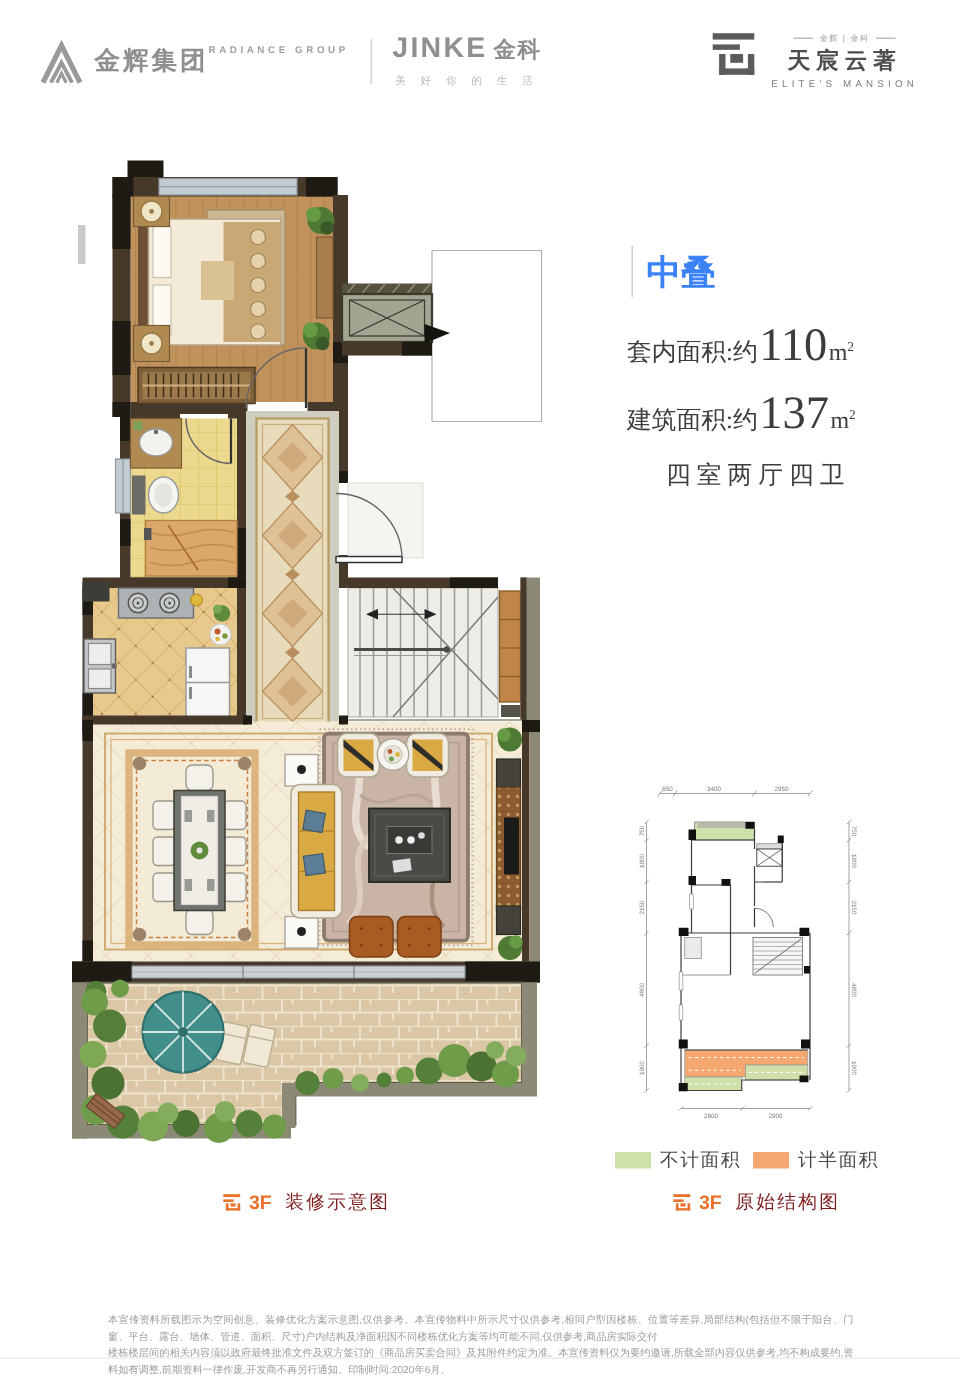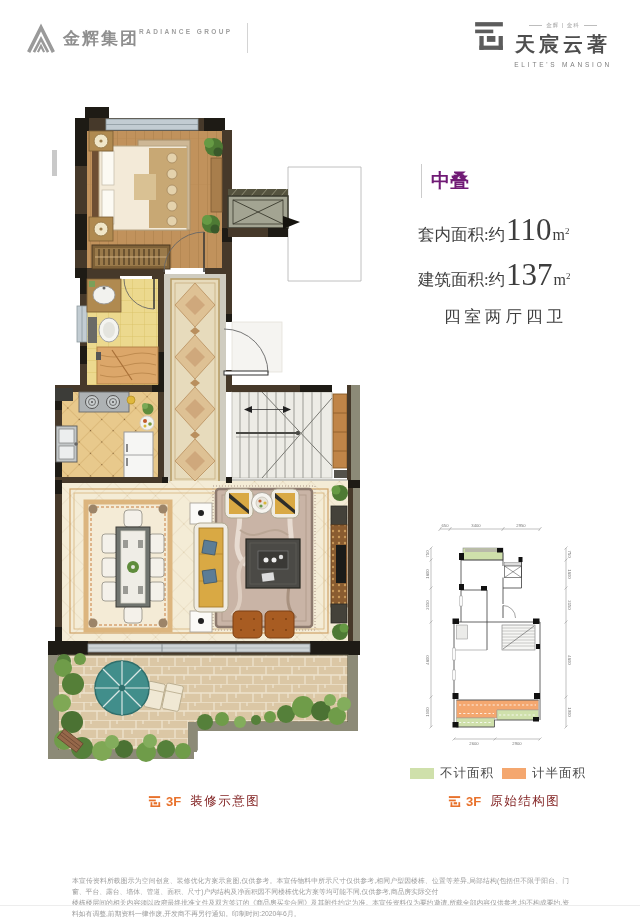--- a/index.html
+++ b/index.html
@@ -14,29 +14,29 @@
   .hdr-div{width:1px;height:30px;background:#d4d4d4;margin:0 14px;}
   .jinke-col{display:flex;flex-direction:column;align-items:center;}
   .jinke-row{display:flex;align-items:baseline;gap:4px;}
   .jinke-brand{font-size:19px;font-weight:bold;color:#8f8f8f;letter-spacing:1.5px;}
   .jinke-cn{font-size:15px;font-weight:bold;color:#8f8f8f;letter-spacing:1px;}
   .jinke-tagline{font-size:7px;color:#b8b8b8;letter-spacing:4px;margin-top:5px;}
   .hdr-right{position:absolute;right:28px;top:22px;display:flex;align-items:flex-start;gap:9px;}
   .mansion-col{display:flex;flex-direction:column;align-items:center;}
   .mansion-small{font-size:5.5px;color:#9a9a9a;letter-spacing:1px;display:flex;align-items:center;gap:4px;}
   .mini-line{width:13px;height:1px;background:#bdbdbd;}
-  .mansion-cn{font-size:20px;color:#4e4e4e;font-weight:bold;letter-spacing:4px;margin-top:2px;
+  .mansion-cn{font-size:15px;color:#4e4e4e;font-weight:bold;letter-spacing:4px;margin-top:2px;
               font-family:"Liberation Serif",serif;}
   .mansion-en{font-size:6.5px;color:#7d7d7d;letter-spacing:2.8px;margin-top:3px;}
   
   .info{position:absolute;left:418px;top:164px;width:204px;}
   .title-row{display:flex;align-items:center;}
   .title{font-family:"Liberation Serif",serif;font-size:40px;font-weight:bold;color:#d2682c;letter-spacing:5px;}
   .title-div{width:1px;height:34px;background:#cccccc;margin:0 9px 0 3px;}
-  .tag{font-size:19px;font-weight:bold;color:#701a75;font-family:"Liberation Serif",serif;}
+  .tag{font-size:23px;font-weight:bold;color:#3b82f6;font-family:"Liberation Serif",serif;}
   .area-line{font-family:"Liberation Serif",serif;color:#3d3d3d;display:flex;align-items:baseline;margin-top:13px;}
   .area-line.first{margin-top:16px;}
   .area-label{font-size:16.5px;}
   .area-value{font-size:31px;line-height:1;margin:0 1px;}
   .area-unit{font-size:16px;}
   .area-unit sup{font-size:9px;}
   .layout-line{margin-top:15px;font-size:16.5px;letter-spacing:4px;color:#3d3d3d;
                font-family:"Liberation Serif",serif;padding-left:26px;}
   
   .legend{position:absolute;left:410px;top:765px;display:flex;gap:8px;align-items:center;}
@@ -70,20 +70,27 @@
         <path d="M3,34 L17,6 L31,34" stroke="#9a9a9a" stroke-width="4" fill="none"></path>
         <path d="M9,34 L17,19 L25,34" stroke="#9a9a9a" stroke-width="3" fill="none"></path>
         <path d="M13.5,34 L17,27 L20.5,34" stroke="#9a9a9a" stroke-width="2.4" fill="none"></path>
       </svg>
       <div class="radiance-col">
         <span class="radiance-cn">金辉集团</span>
         <span class="radiance-en">RADIANCE GROUP</span>
       </div>
     </div>
     <div class="hdr-div"></div>
+    <div class="jinke-col">
+      <div class="jinke-row">
+        <span class="jinke-brand">JINKE</span>
+        <span class="jinke-cn">金科</span>
+      </div>
+      <span class="jinke-tagline">美 好 你 的 生 活</span>
+    </div>
   </div>
 
   <div class="hdr-right">
     <svg width="32" height="28" viewBox="0 0 30 26">
       <g fill="#5c5c5c">
         <rect x="2" y="0" width="26" height="4"></rect>
         <rect x="2" y="7" width="17" height="3.4"></rect>
         <rect x="6" y="13" width="4" height="13"></rect>
         <rect x="6" y="22" width="22" height="4"></rect>
         <rect x="24" y="13" width="4" height="13"></rect>

